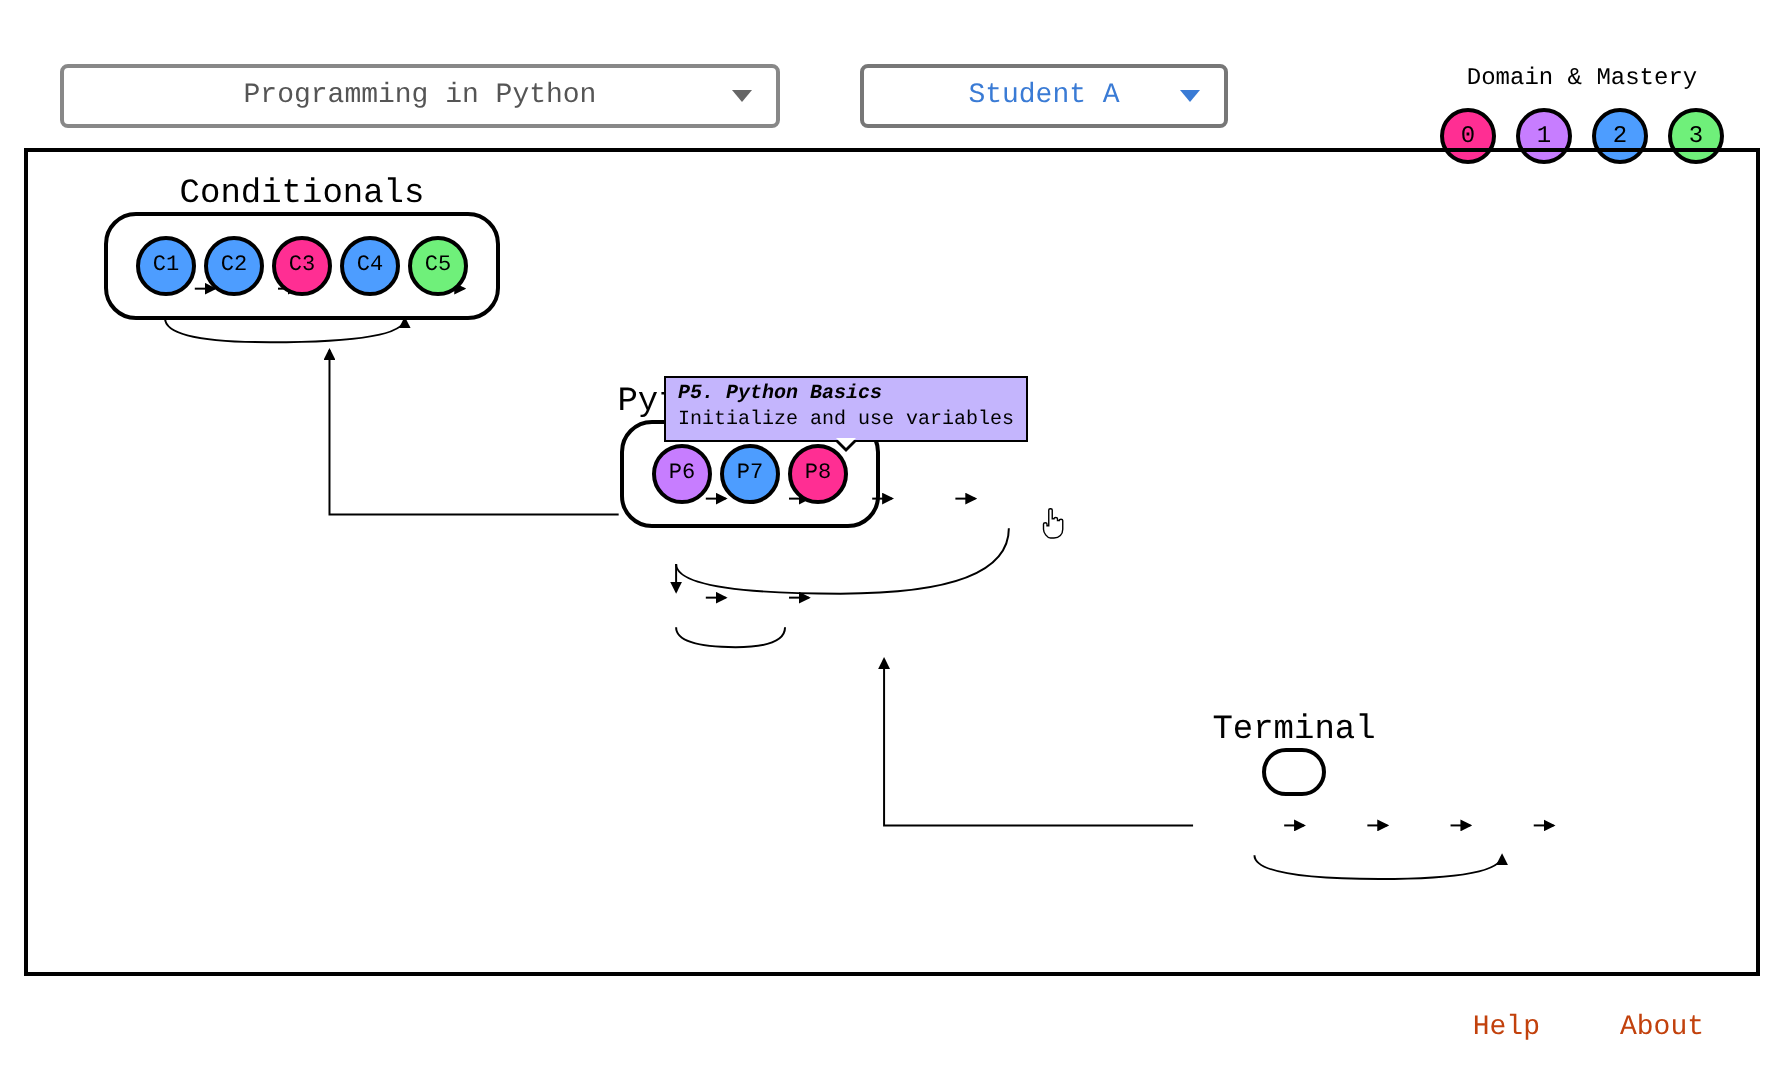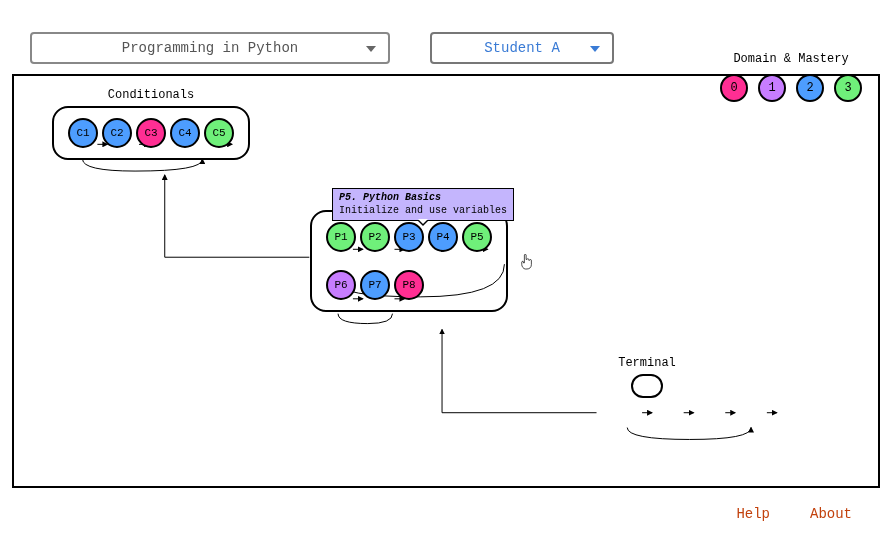--- a/index.html
+++ b/index.html
@@ -36,21 +36,21 @@
     top: 50%;
     transform: translateY(-50%);
   }
   .chev-svg { width: 0; height: 0; border-left: 5px solid transparent; border-right: 5px solid transparent; border-top: 6px solid #666; display:inline-block; }
   .chev-svg.stu { border-top-color:#3a7bd5; }
 
   .legend-block {
     margin-left: auto;
     text-align: center;
   }
-  .legend-title { font-size: 12px; margin-bottom: 8px; margin-top: 20px; }
+  .legend-title { font-size: 12px; margin-bottom: 8px; }
   .legend-dots { display: flex; gap: 10px; justify-content: center; }
   .ldot {
     width: 28px; height: 28px; border-radius: 50%;
     border: 2px solid #000;
     display: flex; align-items: center; justify-content: center;
     font-size: 12px;
   }
 
   .canvas {
     position: absolute;
@@ -65,21 +65,21 @@
     position: absolute;
     border: 2px solid #000;
     border-radius: 16px;
     padding: 10px 14px;
   }
   .group-label {
     position: absolute;
     top: -20px;
     left: 50%;
     transform: translateX(-50%);
-    font-size: 12px;
+    font-size: 17px;
     white-space: nowrap;
   }
 
   .row { display: flex; gap: 4px; }
   .row + .row { margin-top: 18px; }
 
   .node {
     width: 30px; height: 30px; border-radius: 50%;
     border: 2px solid #000;
     display: flex; align-items: center; justify-content: center;
@@ -249,37 +249,20 @@
         </div>
       <div class="node c-green">
           <span>C5</span>
         </div>
     </div>
   </div>
 
   <div class="group g-py">
     <div class="group-label">Python Basics</div>
     <div class="row">
-      <div class="node c-green">
-          <span>P1</span>
-        </div>
-      <div class="node c-green">
-          <span>P2</span>
-        </div>
-      <div class="node c-blue">
-          <span>P3</span>
-        </div>
-      <div class="node c-blue">
-          <span>P4</span>
-        </div>
-      <div class="node c-green">
-          <span>P5</span>
-        </div>
-    </div>
-    <div class="row">
       <div class="node c-purple">
           <span>P6</span>
         </div>
       <div class="node c-blue">
           <span>P7</span>
         </div>
       <div class="node c-pink">
           <span>P8</span>
         </div>
     </div>

